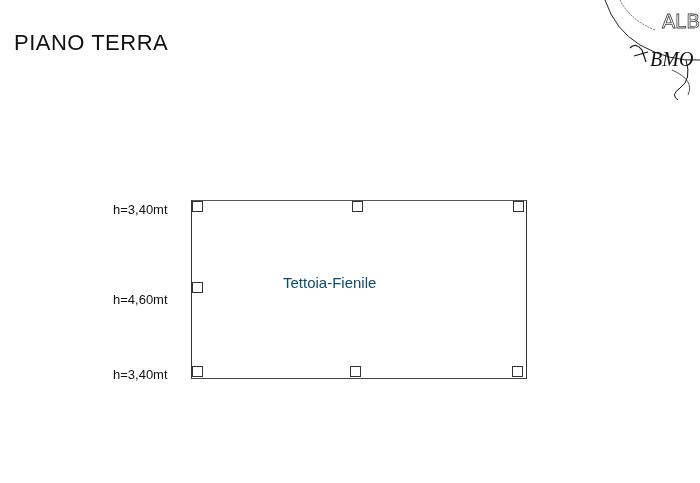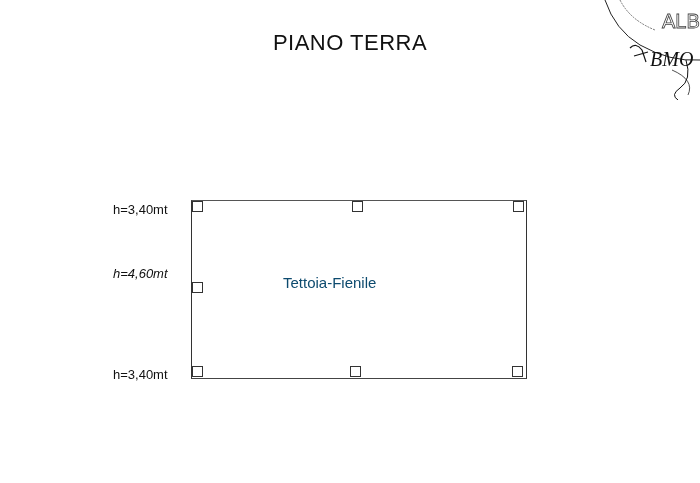--- a/index.html
+++ b/index.html
@@ -1,30 +1,30 @@
 <!DOCTYPE html>
 <html><head>
   <meta charset="utf-8">
   <style>
     html, body { margin: 0; padding: 0; background: #ffffff; }
     body { width: 700px; height: 483px; position: relative; overflow: hidden; font-family: "Liberation Sans", sans-serif; color: #111; }
-    .title { position: absolute; left: 0; width: 700px; top: 30px; text-align: center; font-size: 22px; letter-spacing: 0.5px; color: #111; box-sizing: border-box; }
+    .title { position: absolute; left: 0; width: 700px; top: 30px; font-size: 22px; letter-spacing: 0.5px; color: #111; padding-left: 14px; box-sizing: border-box; }
     .hlabel { position: absolute; left: 113px; font-size: 13px; color: #111; }
     .room { position: absolute; left: 191px; top: 200px; width: 334px; height: 177px; border: 1px solid #333; border-top-color: #555; border-bottom-color: #444; }
     .pillar { position: absolute; width: 11px; height: 11px; border: 1px solid #333; background: #fff; box-sizing: border-box; }
     .room-label { position: absolute; left: 283px; top: 274px; font-size: 15px; color: #0c4a6e; }
     .stamp { position: absolute; left: 600px; top: 0; width: 100px; height: 100px; }
   </style>
 </head>
 <body>
 
 <div class="title">PIANO TERRA</div>
 
 <div class="hlabel" style="top:202px;">h=3,40mt</div>
-<div class="hlabel" style="top:266px;font-style:italic;">h=4,60mt</div>
+<div class="hlabel" style="top:292px;">h=4,60mt</div>
 <div class="hlabel" style="top:367px;">h=3,40mt</div>
 
 <div class="room"></div>
 
 <div class="pillar" style="left:192px; top:201px;"></div>
 <div class="pillar" style="left:352px; top:201px;"></div>
 <div class="pillar" style="left:513px; top:201px;"></div>
 <div class="pillar" style="left:192px; top:282px;"></div>
 <div class="pillar" style="left:192px; top:366px;"></div>
 <div class="pillar" style="left:350px; top:366px;"></div>

